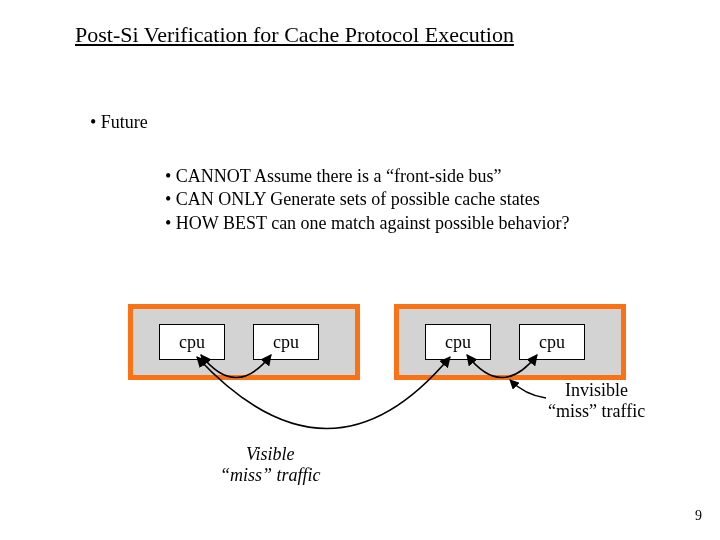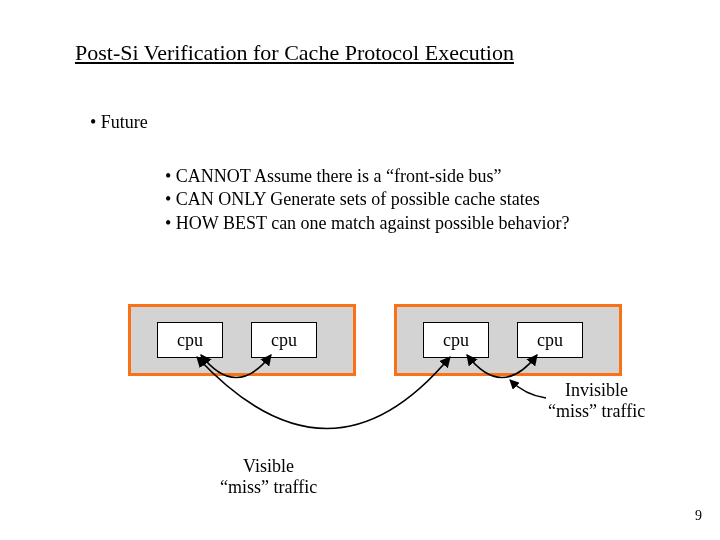--- a/index.html
+++ b/index.html
@@ -1,36 +1,36 @@
 <!DOCTYPE html>
 <html><head>
 <meta charset="utf-8">
 <style>
   html,body{margin:0;padding:0;width:720px;height:540px;background:#fff;
             font-family:"Comic Sans MS","Comic Sans",cursive;color:#000;}
   .slide{position:relative;width:720px;height:540px;}
-  .title{position:absolute;left:75px;top:40px;font-size:22px;
+  .title{position:absolute;left:75px;top:22px;font-size:22px;
          text-decoration:underline;}
   .bullet1{position:absolute;left:90px;top:112px;font-size:18px;}
   .bullets2{position:absolute;left:135px;top:165px;font-size:18px;
             line-height:1.3;margin-left:30px;}
   .bullets2 div{white-space:nowrap;}
   .pagenum{position:absolute;right:18px;bottom:16px;font-size:14px;}
   
   .pkg{position:absolute;top:304px;width:222px;height:66px;background:#d3d3d3;
-       border:3px solid #f97316;}
+       border:5px solid #f97316;}
   .pkg1{left:128px;}
   .pkg2{left:394px;}
   .cpu{position:absolute;width:64px;height:34px;top:15px;background:#fff;
        border:1px solid #000;display:flex;align-items:center;
        justify-content:center;font-size:18px;}
   svg.arrows{position:absolute;left:0;top:0;width:720px;height:540px;
              pointer-events:none;}
   .annot{position:absolute;font-size:18px;line-height:1.15;text-align:center;}
-  .vis{left:220px;top:456px;}
+  .vis{left:220px;top:444px;font-style:italic;}
   .inv{left:548px;top:380px;}
 </style>
 </head>
 <body>
 
 <div class="slide">
 
   <div class="title">Post-Si Verification for Cache Protocol Execution</div>
 
   <div class="bullet1">• Future</div>

